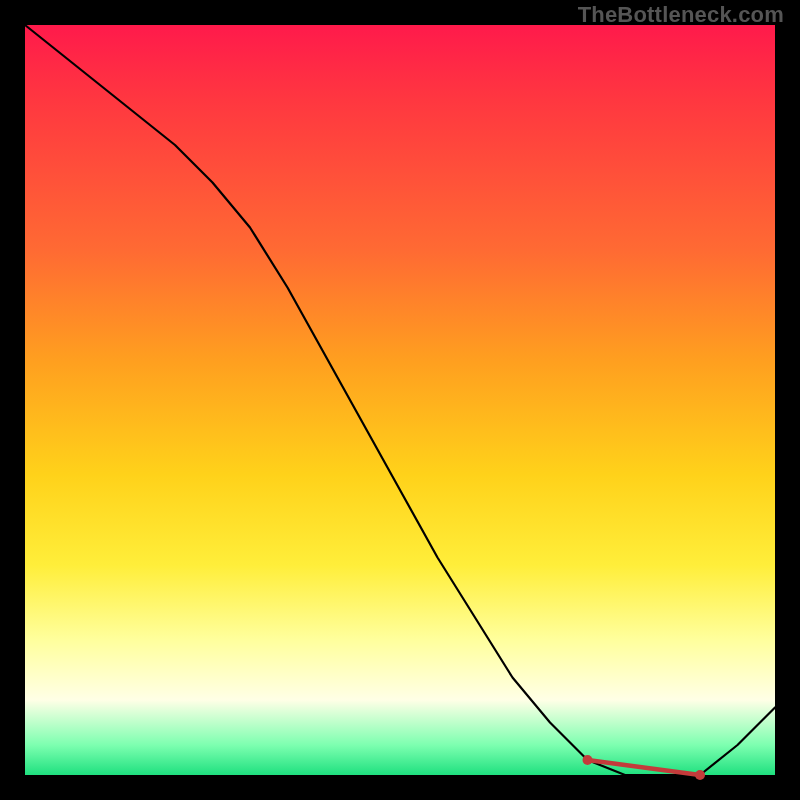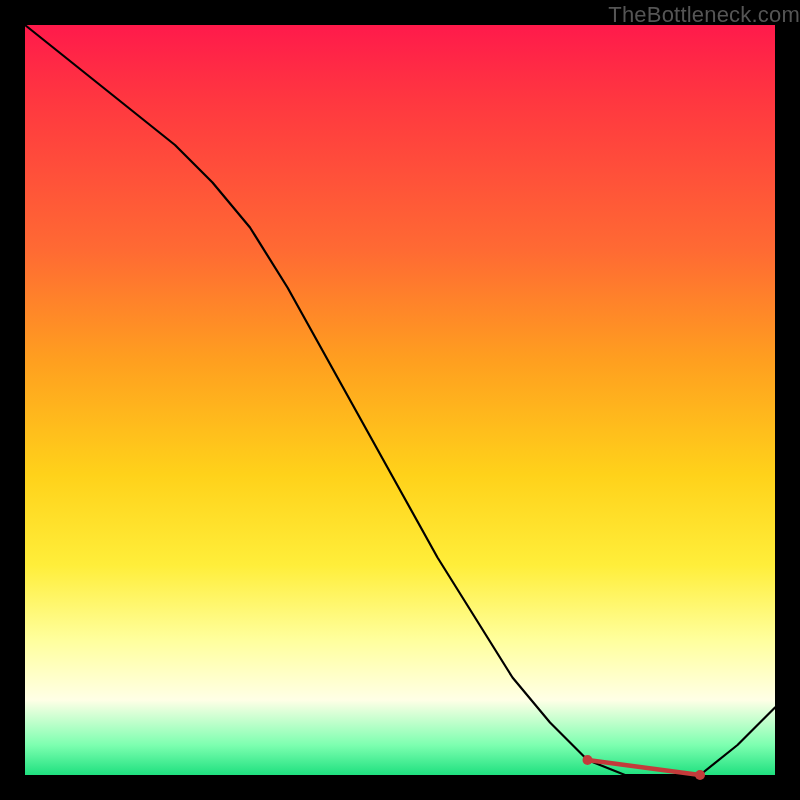--- a/index.html
+++ b/index.html
@@ -13,24 +13,24 @@
   }
   .stage {
     position: relative;
     width: 800px;
     height: 800px;
     background: #000;
   }
   .watermark {
     position: absolute;
     top: 2px;
-    right: 0;
+    right: 16px;
     color: #555;
     font-size: 22px;
-    font-weight: 400;
+    font-weight: 700;
     letter-spacing: 0.2px;
     user-select: none;
   }
   .plot {
     position: absolute;
     left: 25px;
     top: 25px;
     width: 750px;
     height: 750px;
     

